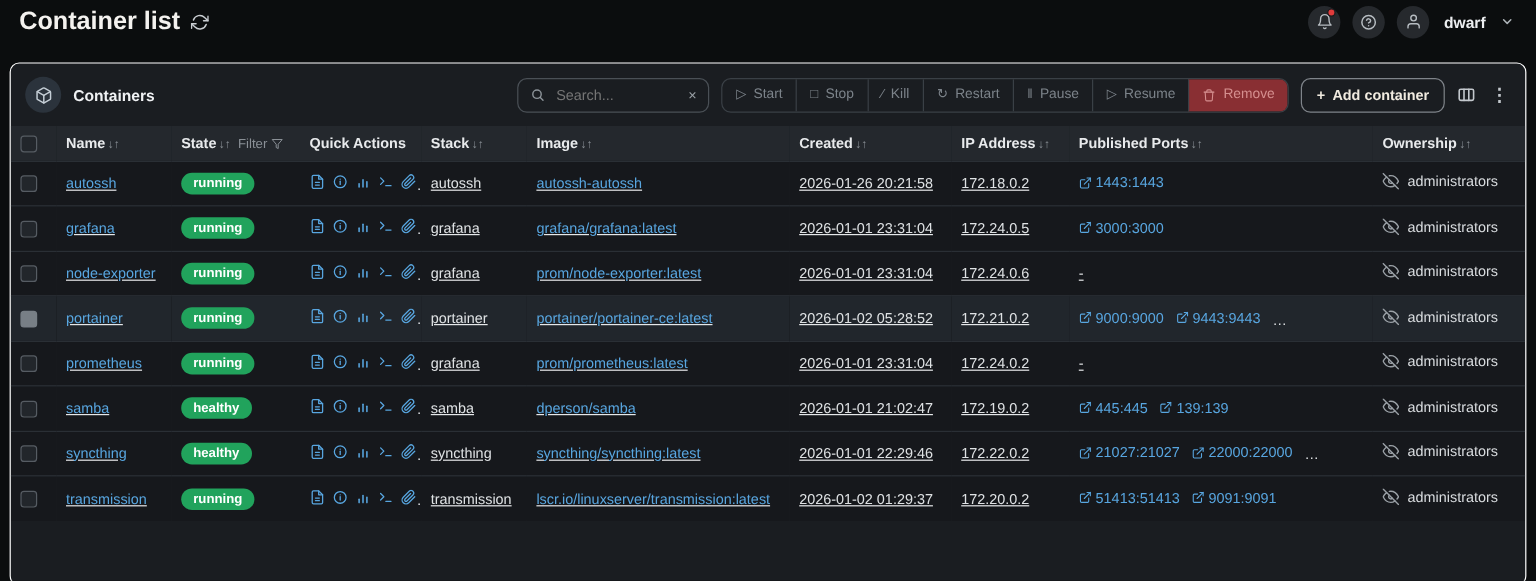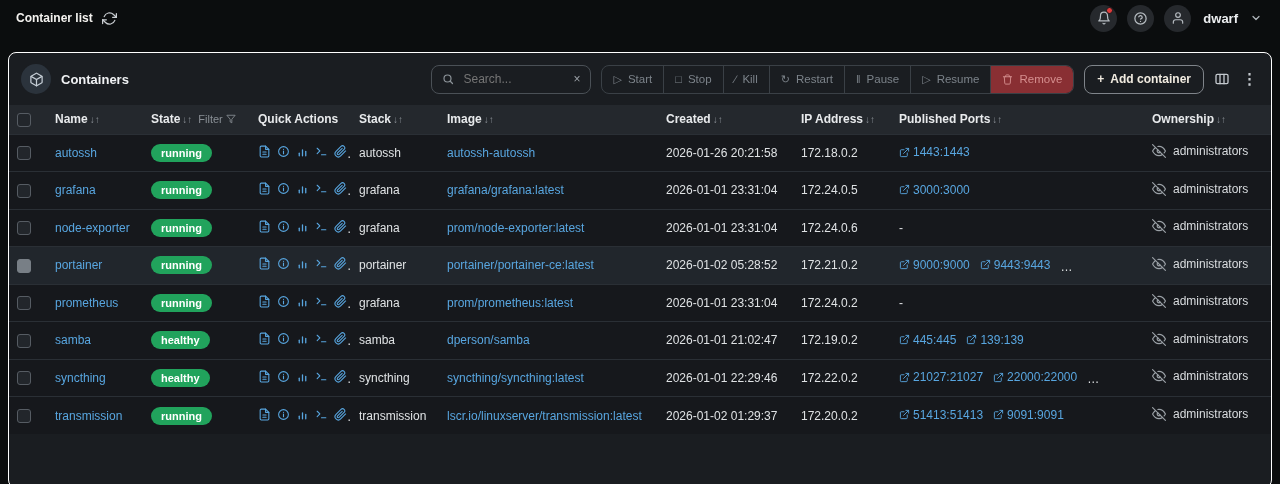--- a/index.html
+++ b/index.html
@@ -6,21 +6,21 @@
   html,body { margin:0; padding:0; }
   body {
     width:1280px; height:484px; overflow:hidden;
     background:#0b0d0e; color:#e6e8ea;
     font-family:"Liberation Sans", sans-serif;
   }
   svg { display:block; }
 
   
   .topbar { height:36px; display:flex; align-items:center; justify-content:space-between; padding:0 18px 0 16px; }
-  .page-title { display:flex; align-items:center; gap:9px; font-size:12px; font-weight:700; color:#f4f2ef; }
+  .page-title { display:flex; align-items:center; gap:9px; font-size:21px; font-weight:700; color:#f4f2ef; }
   .refresh-glyph { color:#c9cdd1; }
   .top-right { display:flex; align-items:center; gap:10px; }
   .icon-circle { width:27px; height:27px; border-radius:50%; background:#26292d; display:flex; align-items:center; justify-content:center; color:#b6bcc1; position:relative; cursor:pointer; }
   .bell-dot { position:absolute; top:2px; right:4px; width:7px; height:7px; border-radius:50%; background:#e03b3b; border:1px solid #17191c; }
   .username { font-size:13px; font-weight:600; color:#eceef0; margin-left:2px; }
   .chev { color:#aeb4b9; margin-left:2px; }
 
   
   .panel {
     margin:16px 8px; height:436px; background:#1a1d21;
@@ -46,21 +46,21 @@
 
   .add-btn { display:flex; align-items:center; gap:6px; height:29px; padding:0 12px; border:1px solid #7f848a; border-radius:8px; background:transparent; color:#f1ebe0; font-size:12px; font-weight:600; font-family:"Liberation Sans",sans-serif; cursor:pointer; white-space:nowrap; }
   .tool-icon { color:#c3c8cd; cursor:pointer; display:flex; align-items:center; }
   .kebab { color:#c3c8cd; font-size:15px; font-weight:700; cursor:pointer; padding:0 2px; }
 
   
   .tbl { width:100%; border-collapse:collapse; font-size:12px; table-layout:fixed; }
   thead th { background:#24282d; height:29px; text-align:left; padding:0 8px; font-size:12px; font-weight:700; color:#e8eaec; white-space:nowrap; }
   .sort-glyph { color:#8a9096; font-size:10px; font-weight:400; margin-left:2px; }
   .filter-lbl { color:#8a9096; font-size:11px; font-weight:400; margin-left:6px; display:inline-flex; align-items:center; gap:3px; }
-  tbody { background:#16181c; }
+  tbody { background:#16181c;text-decoration:underline; }
   tbody td { height:37.5px; padding:0 8px; border-top:1px solid #2a2f35; white-space:nowrap; overflow:hidden; text-overflow:ellipsis; color:#dfe2e4; }
   tbody tr.highlight td { background:#21262c; }
 
   .checkbox { width:14px; height:14px; border-radius:3px; border:1px solid #565c63; background:#22262b; display:inline-block; vertical-align:middle; cursor:pointer; }
   .checkbox.disabled { background:#787f86; border-color:#787f86; }
 
   a.link { color:#58a6e0; text-decoration:none; cursor:pointer; }
   .badge { display:inline-block; padding:3px 10px; border-radius:10px; background:#21a35c; color:#fff; font-size:11px; font-weight:700; }
 
   .qa { display:inline-flex; align-items:center; gap:6px; color:#58a6e0; }

